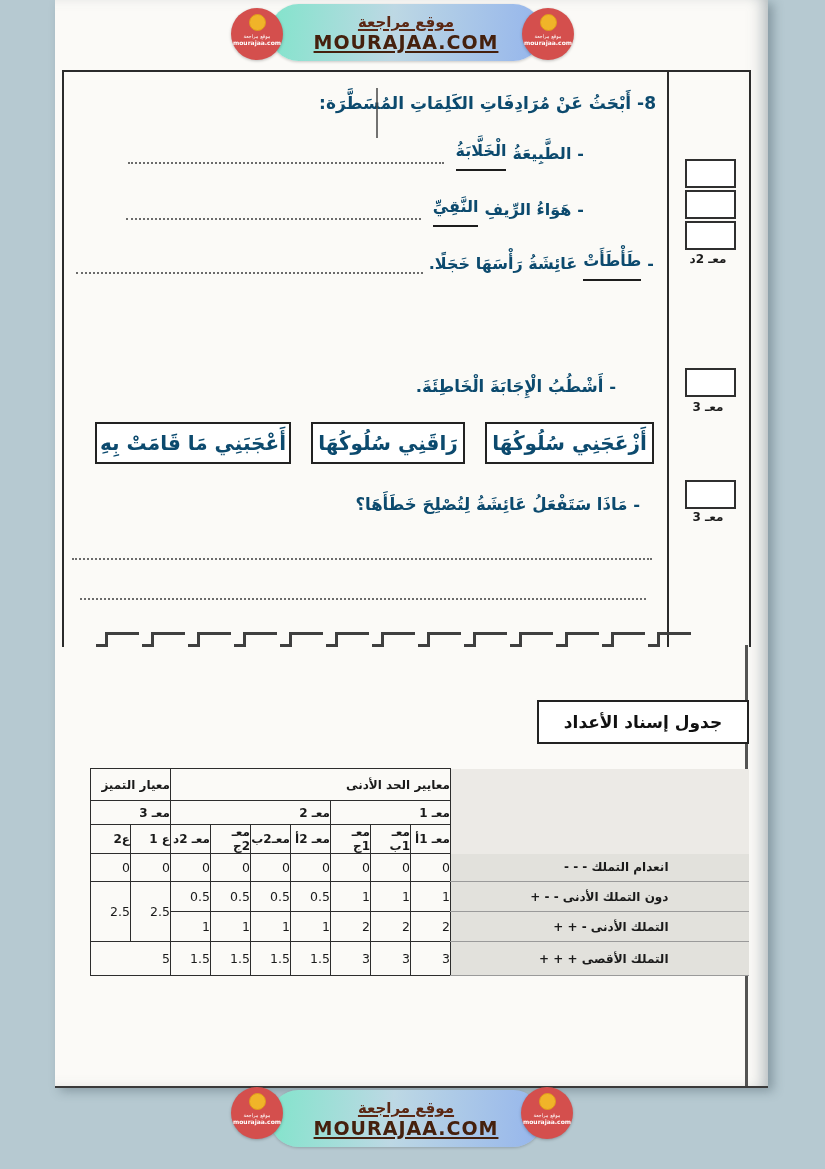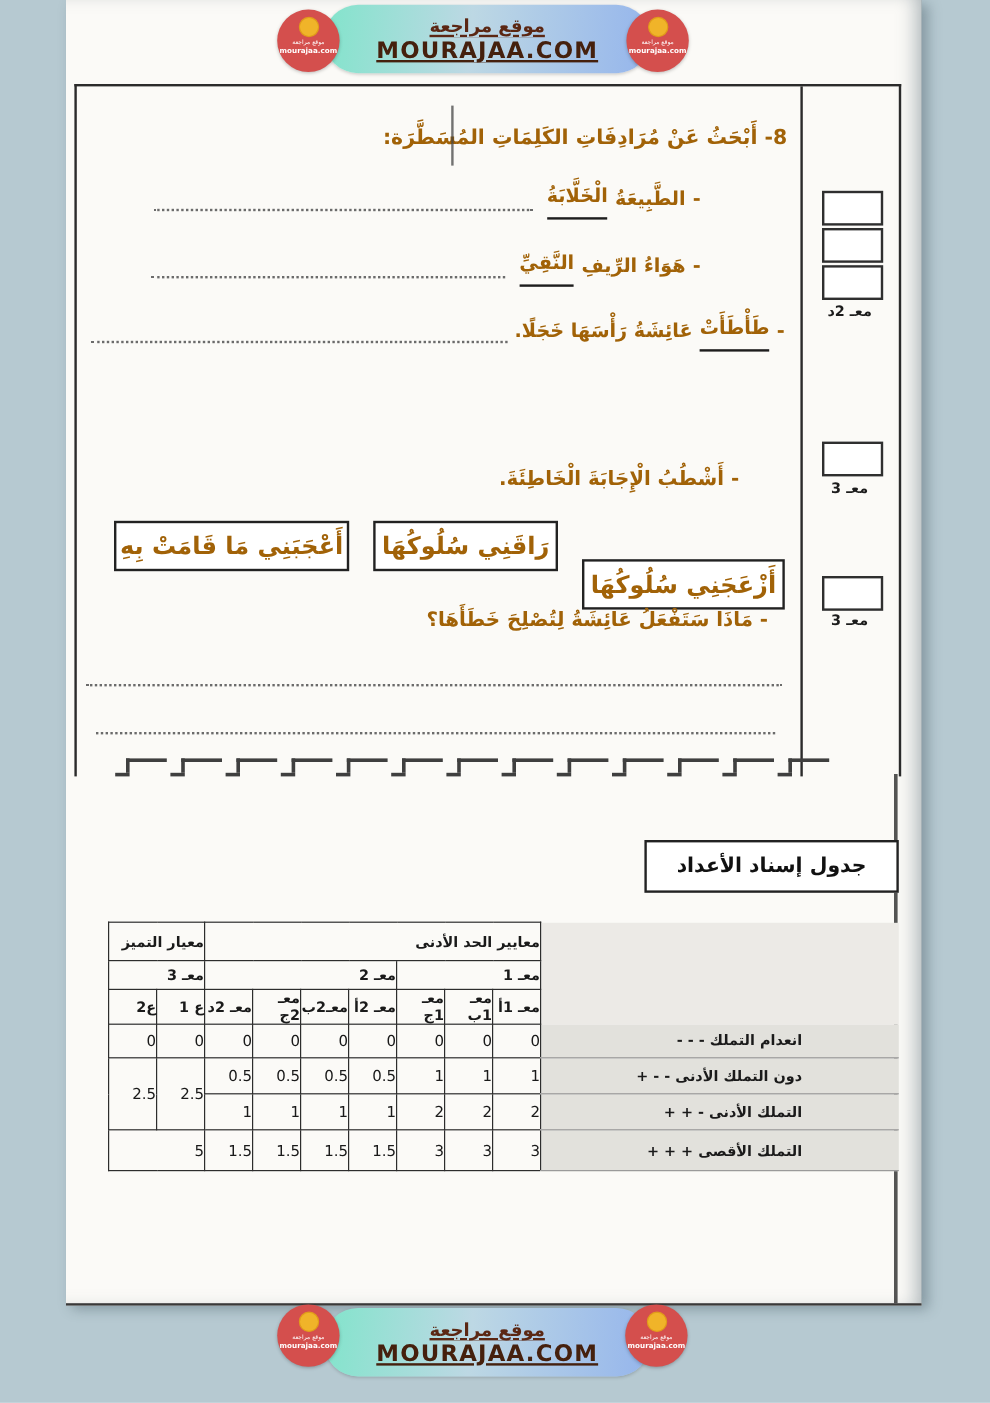--- a/index.html
+++ b/index.html
@@ -23,36 +23,36 @@
         display:flex;flex-direction:column;align-items:center;box-shadow:0 1px 3px rgba(0,0,0,.25);}
   .logo .em{width:15px;height:15px;border-radius:50%;background:#f0b429;margin-top:6px;
             border:1px solid #e09c1a;}
   .logo .l1{font-size:5px;color:#fff;margin-top:2px;direction:rtl;line-height:1.2;}
   .logo .l2{font-size:6px;color:#fff;font-weight:bold;line-height:1.2;}
   .lg-tl{left:231px;top:8px;} .lg-tr{left:522px;top:8px;}
   .lg-bl{left:231px;top:1087px;} .lg-br{left:521px;top:1087px;}
   
   .frame{position:absolute;left:7px;top:70px;width:685px;height:575px;
          border-top:2.5px solid #2b2b2b;border-left:2.5px solid #2b2b2b;border-right:2.5px solid #2b2b2b;}
-  .content{position:absolute;left:0;top:12px;width:600px;height:100%;direction:rtl;color:#a16207;}
+  .content{position:absolute;left:0;top:0;width:600px;height:100%;direction:rtl;color:#0c4a6e;}
   .margincol{position:absolute;right:0;top:0;width:80px;height:100%;border-left:2px solid #2b2b2b;}
   .q8h{position:absolute;top:14px;right:8px;left:8px;font-size:17px;font-weight:bold;line-height:2;}
   .item{position:absolute;right:0;left:0;display:flex;direction:rtl;align-items:flex-end;gap:6px;
         font-size:16px;font-weight:bold;line-height:2.1;}
   .item .dot{flex:1;border-bottom:2px dotted #6b6b6b;margin-bottom:7px;}
   .item .ul{border-bottom:2px solid #1d1d1d;padding-bottom:1px;}
   .item1{top:62px;padding-right:80px;padding-left:64px;}
   .item2{top:118px;padding-right:80px;padding-left:62px;}
   .item3{top:172px;padding-right:10px;padding-left:12px;}
   .q9h{position:absolute;top:244px;right:6px;font-size:17px;font-weight:bold;line-height:2;}
   .instr{position:absolute;top:298px;right:48px;font-size:16.5px;font-weight:bold;line-height:2;}
   .choices{position:absolute;top:350px;right:10px;left:0;display:flex;direction:rtl;gap:20px;}
   .choice{height:38px;border:2px solid #222;background:#fff;display:flex;align-items:center;
           justify-content:center;font-size:20px;font-weight:bold;direction:rtl;}
-  .c1{width:165px;margin-top:32px;} .c2{width:150px;} .c3{width:192px;}
+  .c1{width:165px;} .c2{width:150px;} .c3{width:192px;}
   .followup{position:absolute;top:416px;right:24px;font-size:16.5px;font-weight:bold;line-height:2;}
   .ansline{position:absolute;border-bottom:2px dotted #6b6b6b;height:0;}
   .ans1{top:486px;left:8px;width:580px;} .ans2{top:526px;left:16px;width:566px;}
   
   .sbox{position:absolute;left:16px;width:47px;height:25px;border:2px solid #2f2f2f;background:#fff;}
   .sb1{top:87px;} .sb2{top:118px;} .sb3{top:149px;} .sb4{top:296px;} .sb5{top:408px;}
   .slabel{position:absolute;left:0;width:78px;text-align:center;font-size:12px;font-weight:bold;
           direction:rtl;color:#1c1c1c;}
   .sl1{top:180px;} .sl2{top:328px;} .sl3{top:438px;}
   .artifact{position:absolute;left:321px;top:88px;width:2px;height:50px;background:#444;opacity:.75;}

